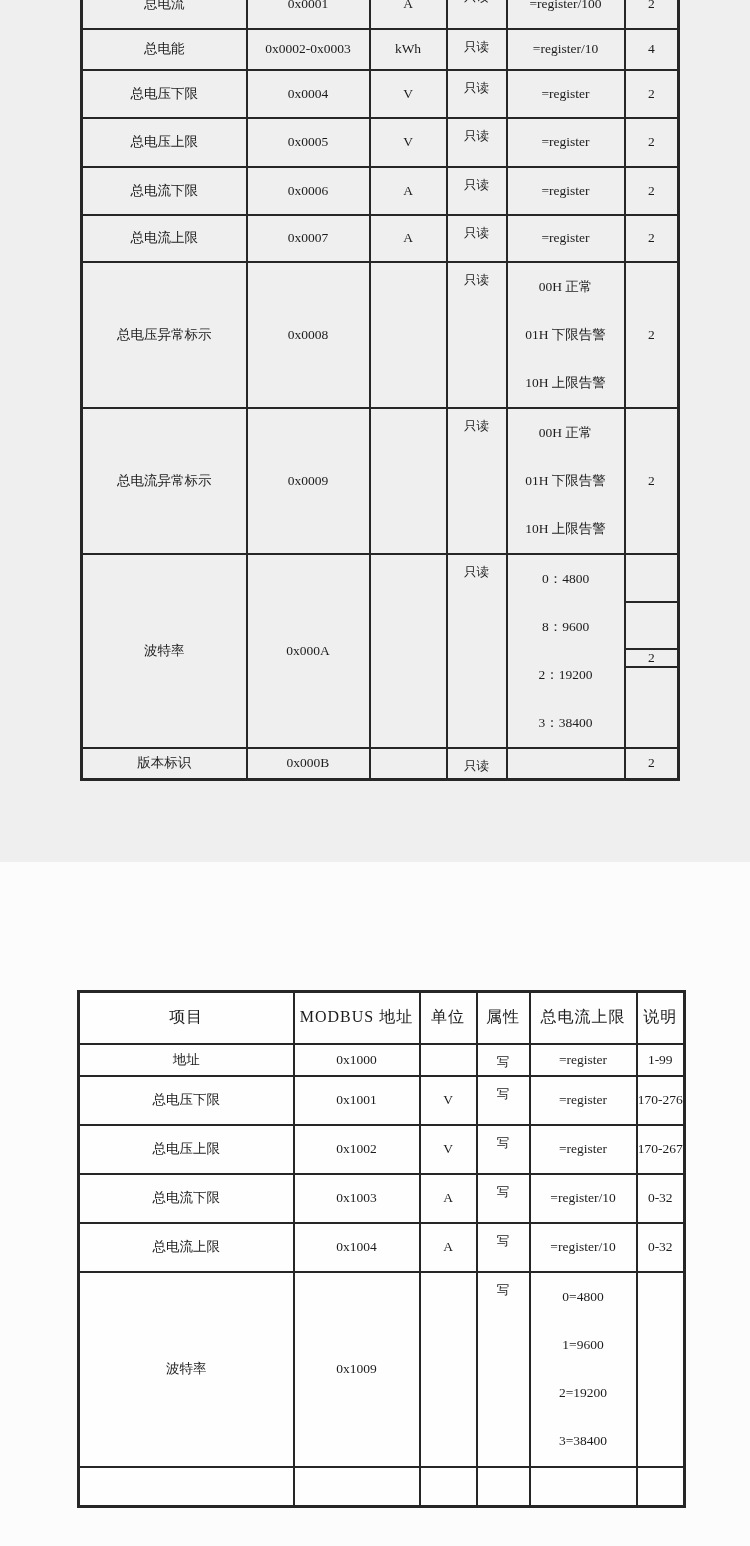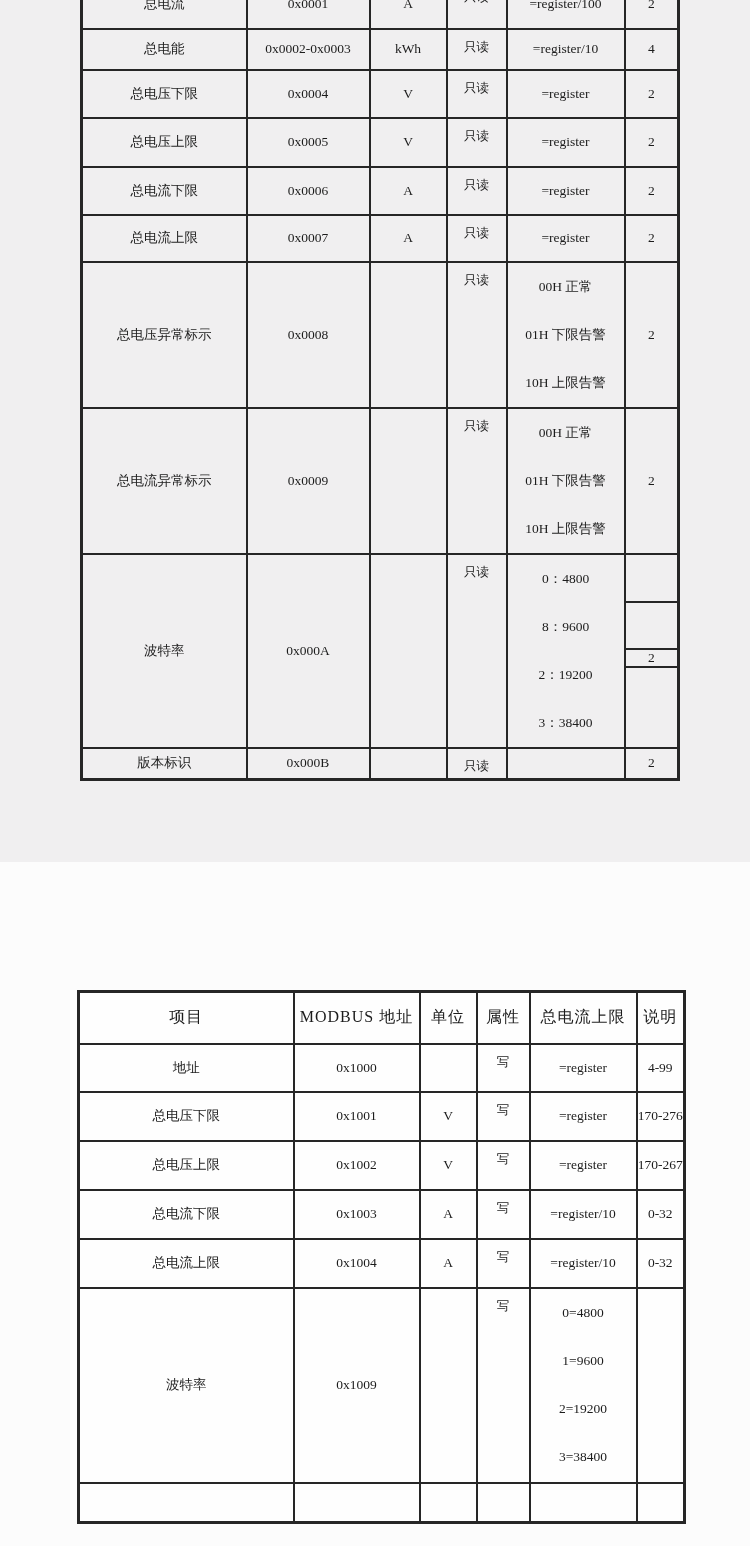--- a/index.html
+++ b/index.html
@@ -175,27 +175,27 @@
     </colgroup>
     <tbody>
         <tr style="height:52px">
       <th class="hd">项目</th>
       <th class="hd">MODBUS 地址</th>
       <th class="hd">单位</th>
       <th class="hd">属性</th>
       <th class="hd">总电流上限</th>
       <th class="hd">说明</th>
     </tr>
-    <tr style="height:48px">
+    <tr style="height:32px">
       <td>地址</td>
       <td>0x1000</td>
       <td></td>
       <td class="c-attr">写</td>
       <td>=register</td>
-      <td>4-99</td>
+      <td>1-99</td>
     </tr>
     <tr style="height:49px">
       <td>总电压下限</td>
       <td>0x1001</td>
       <td>V</td>
       <td class="c-attr">写</td>
       <td>=register</td>
       <td>170-276</td>
     </tr>
     <tr style="height:49px">

